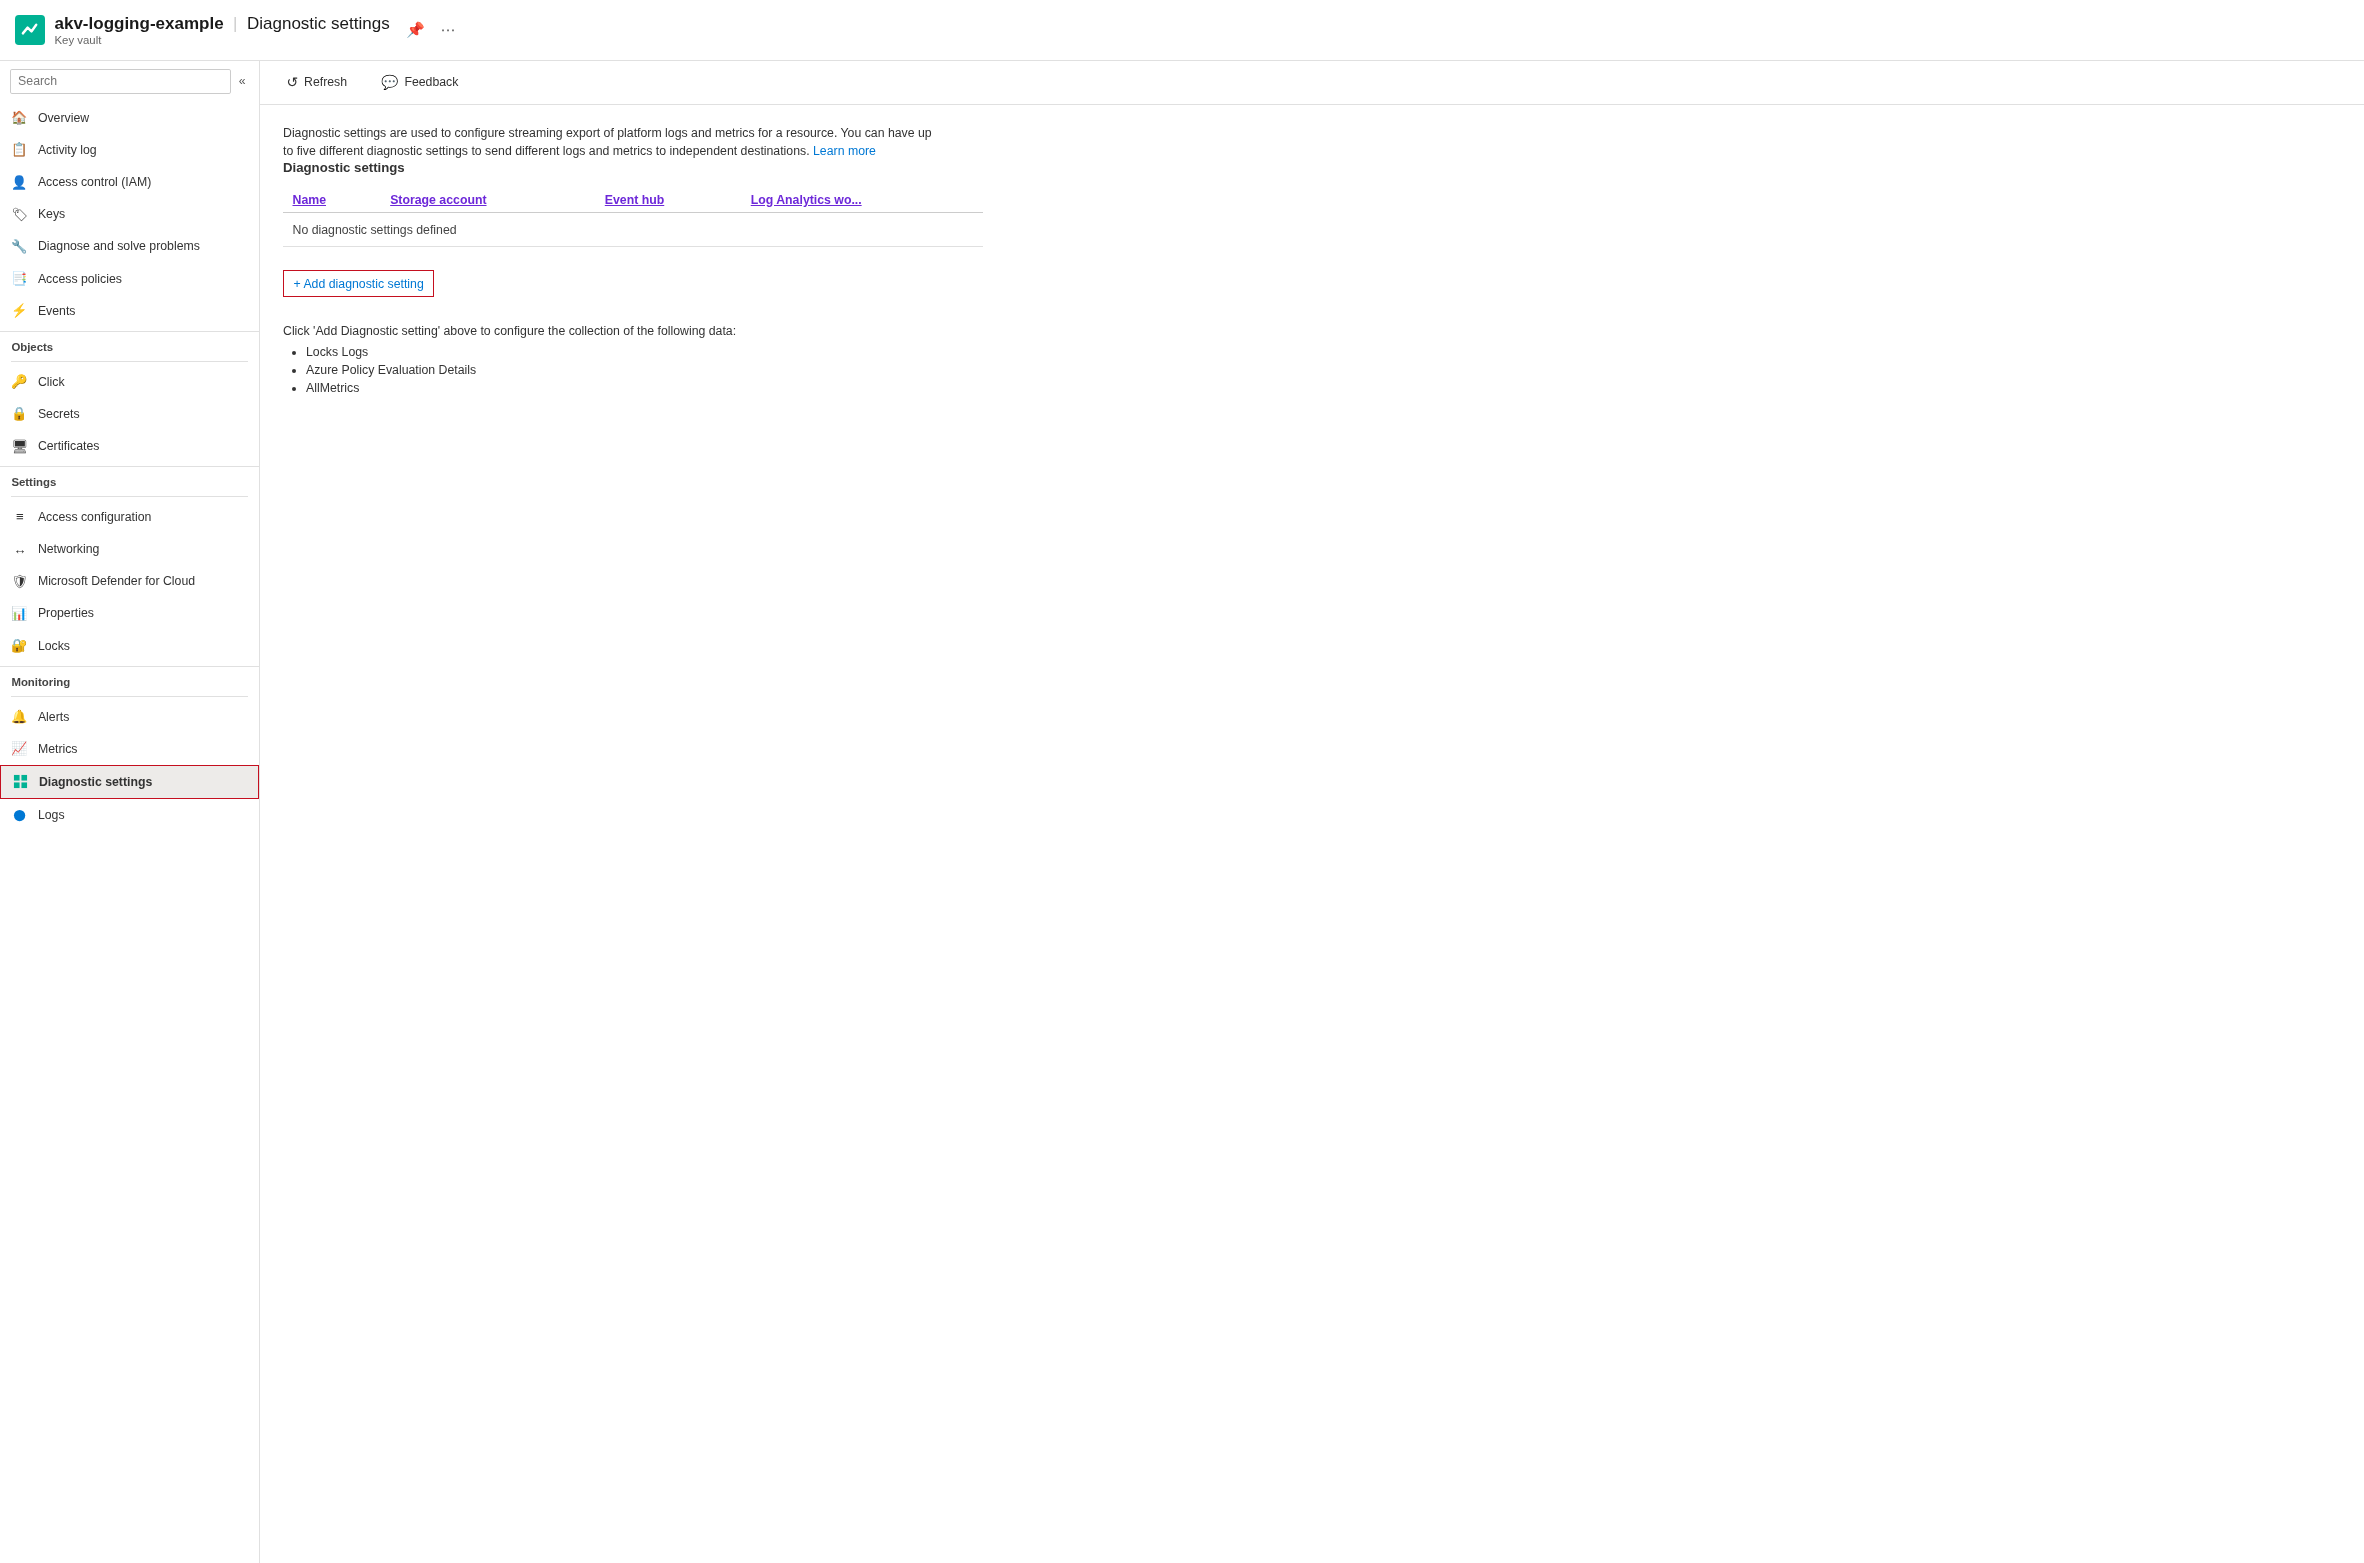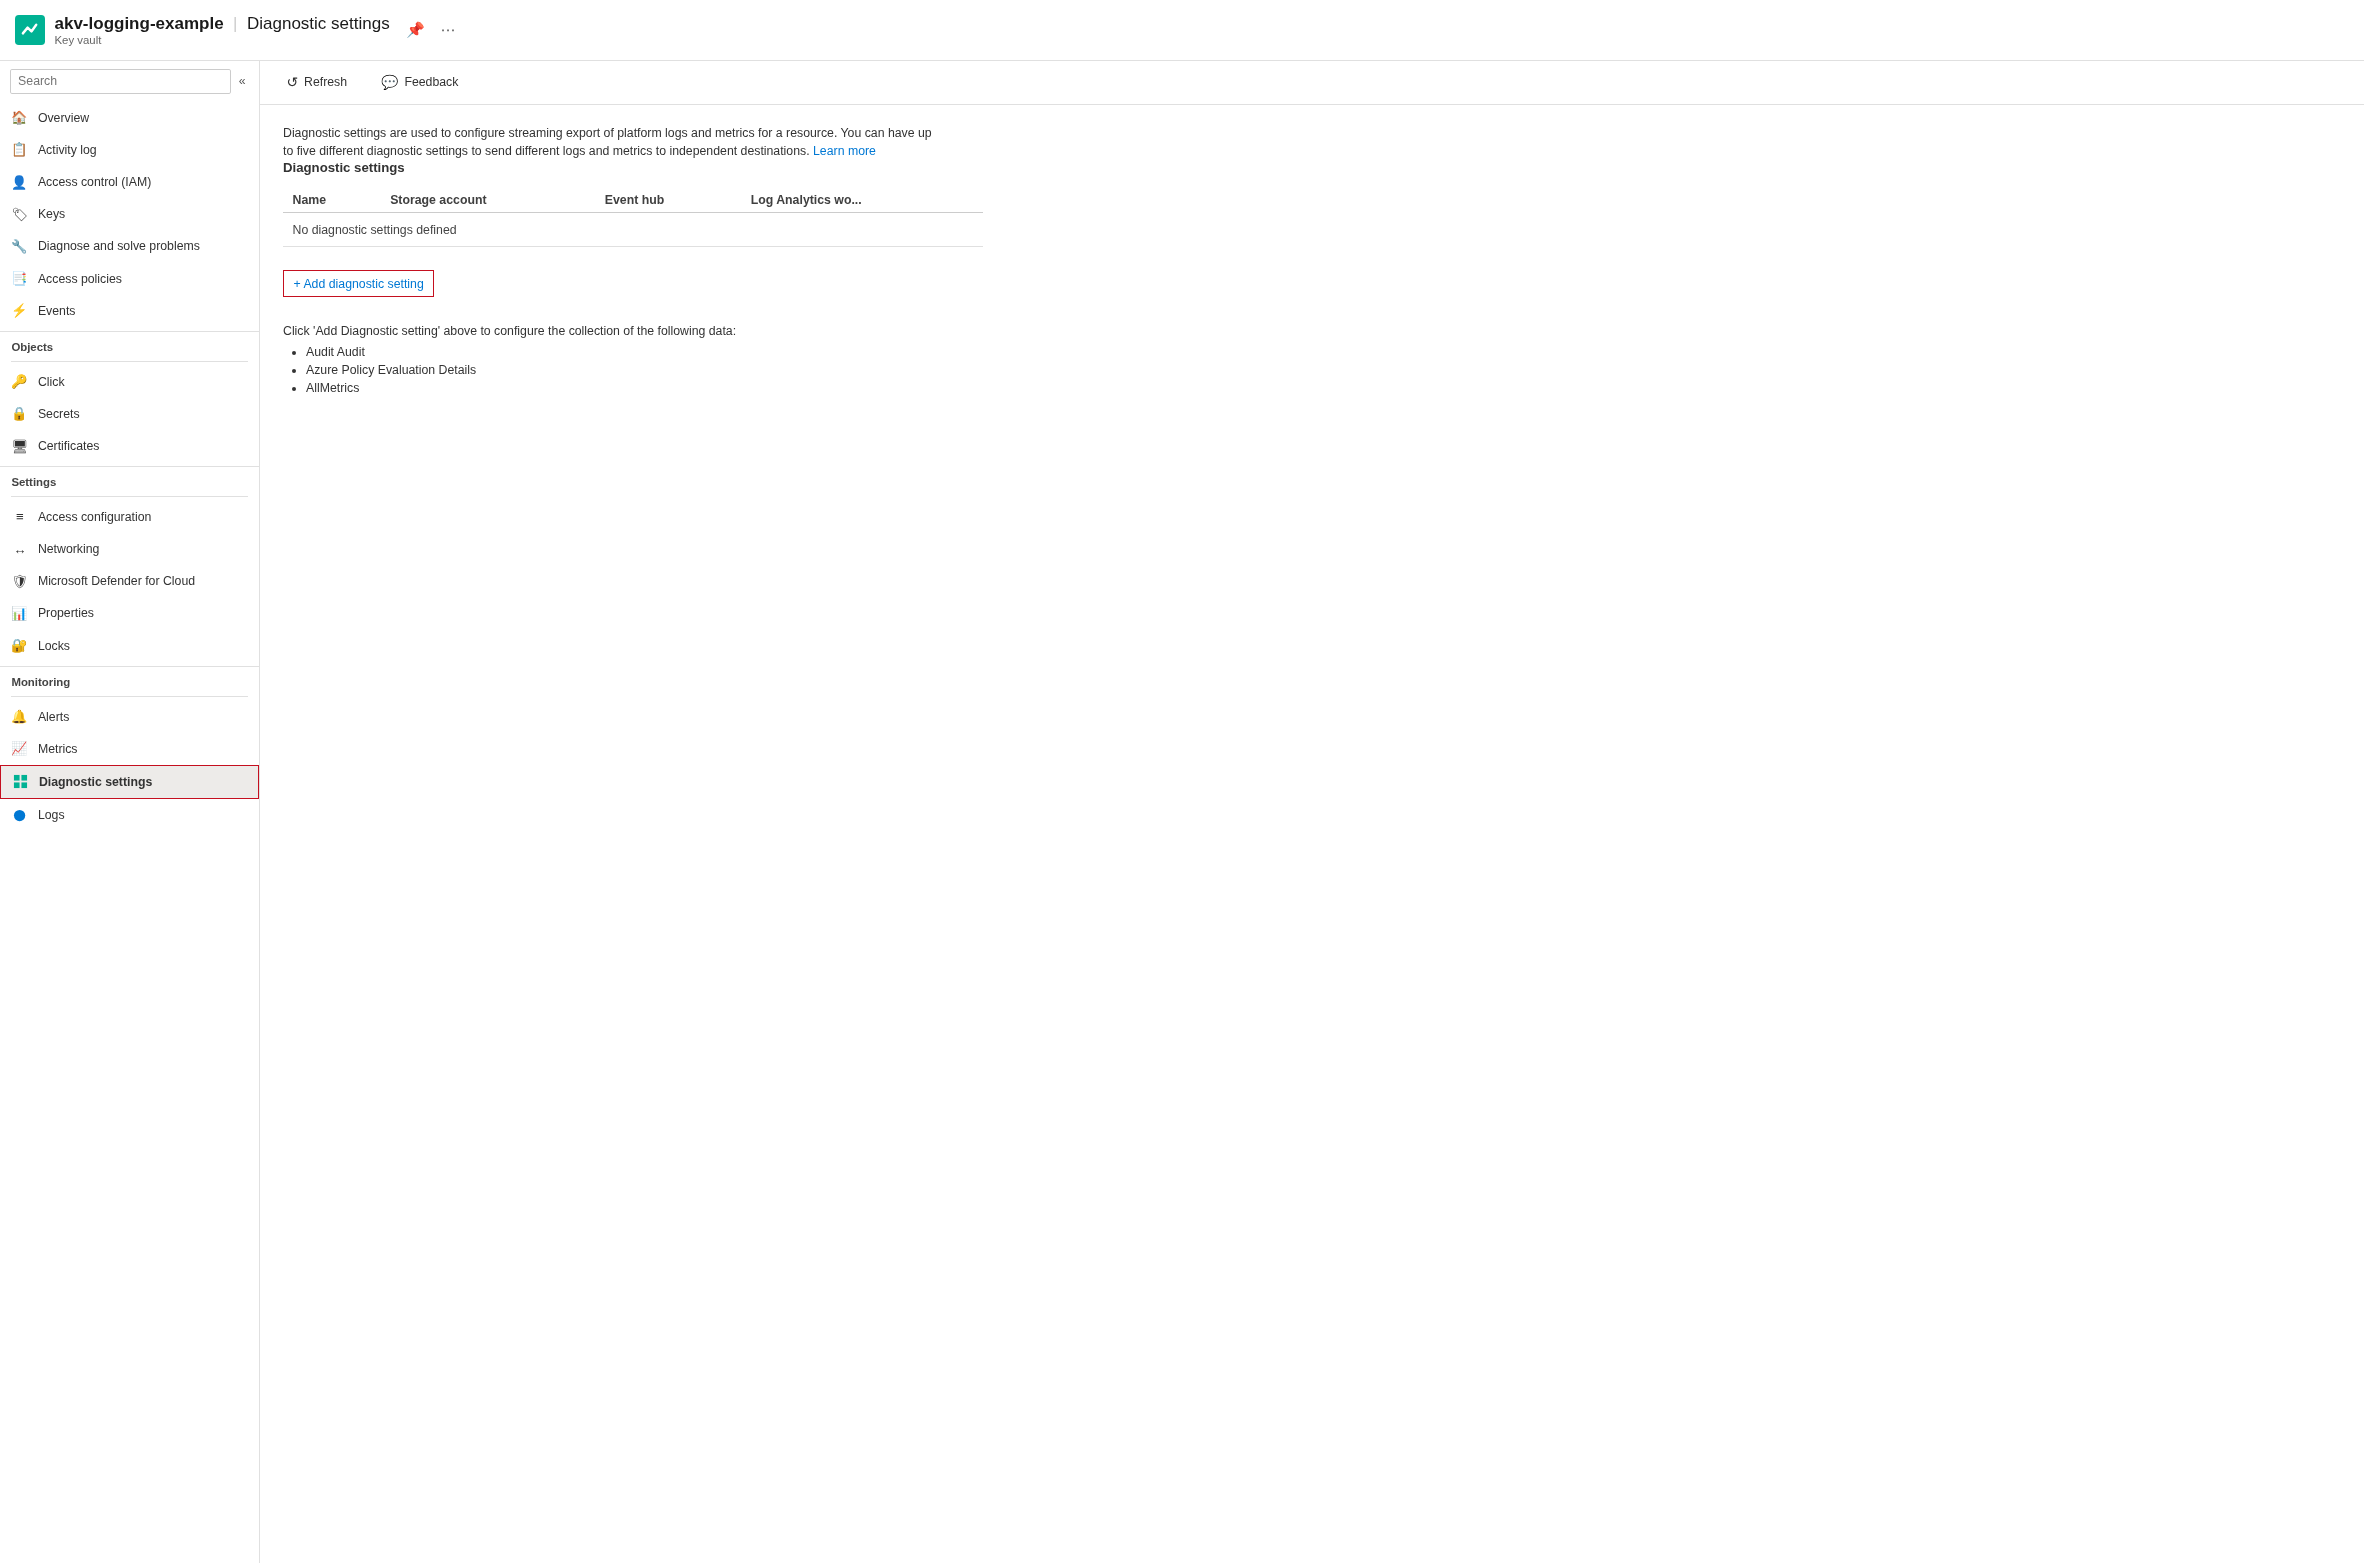--- a/index.html
+++ b/index.html
@@ -35,21 +35,21 @@
     .content-toolbar { display: flex; align-items: center; gap: 19px; padding: 9.5px 19px; border-bottom: 0.9px solid #e0e0e0; }
     .toolbar-btn { display: flex; align-items: center; gap: 5.7px; cursor: pointer; color: #333; font-size: 12.3px; padding: 3.8px 7.6px; border: none; background: none; }
 
     .content-body { padding: 19px 23px; }
     .description-text { font-size: 12.3px; color: #333; line-height: 1.5; max-width: 662px; }
     .description-text a { color: #0078d4; text-decoration: none; }
 
     .section-title { font-size: 13.2px; font-weight: 600; color: #333; margin-bottom: 11.4px; }
 
     .diag-table { width: 100%; border-collapse: collapse; max-width: 700px; }
-    .diag-table th { text-align: left; font-weight: 600; font-size: 12.3px; padding: 5.7px 9.5px; border-bottom: 0.9px solid #ccc; color: #404040; }
+    .diag-table th { text-align: left; font-weight: 600; font-size: 12.3px; padding: 5.7px 9.5px; border-bottom: 0.9px solid #ccc; color: #6d28d9; text-decoration: underline; }
     .diag-table td { padding: 9.5px 9.5px; font-size: 12.3px; color: #444; border-bottom: 0.9px solid #e0e0e0; }
     .no-settings { font-style: normal; color: #444; font-size: 12.3px; }
 
     .add-btn { display: inline-flex; align-items: center; gap: 5.7px; color: #0078d4; font-size: 12.3px; cursor: pointer; margin: 11.4px 0; padding: 5.7px 9.5px; border: 1.9px solid #c50f1f; background: none; text-decoration: none; }
 
     .info-text { font-size: 12.3px; color: #333; margin-top: 15px; margin-bottom: 7.6px; }
     .bullet-list { list-style: disc; padding-left: 23px; }
     .bullet-list li { font-size: 12.3px; color: #333; margin-bottom: 3.8px; }
 
     
@@ -227,20 +227,20 @@
           </tr>
         </tbody>
       </table>
 
       <div style="margin: 11.4px 0;">
         <a href="#" class="add-btn">+ Add diagnostic setting</a>
       </div>
 
       <p class="info-text">Click 'Add Diagnostic setting' above to configure the collection of the following data:</p>
       <ul class="bullet-list">
-        <li>Audit Audit</li>
+        <li>Locks Logs</li>
         <li>Azure Policy Evaluation Details</li>
         <li>AllMetrics</li>
       </ul>
     </div>
   </div>
 </div>
 
 
 </body></html>

